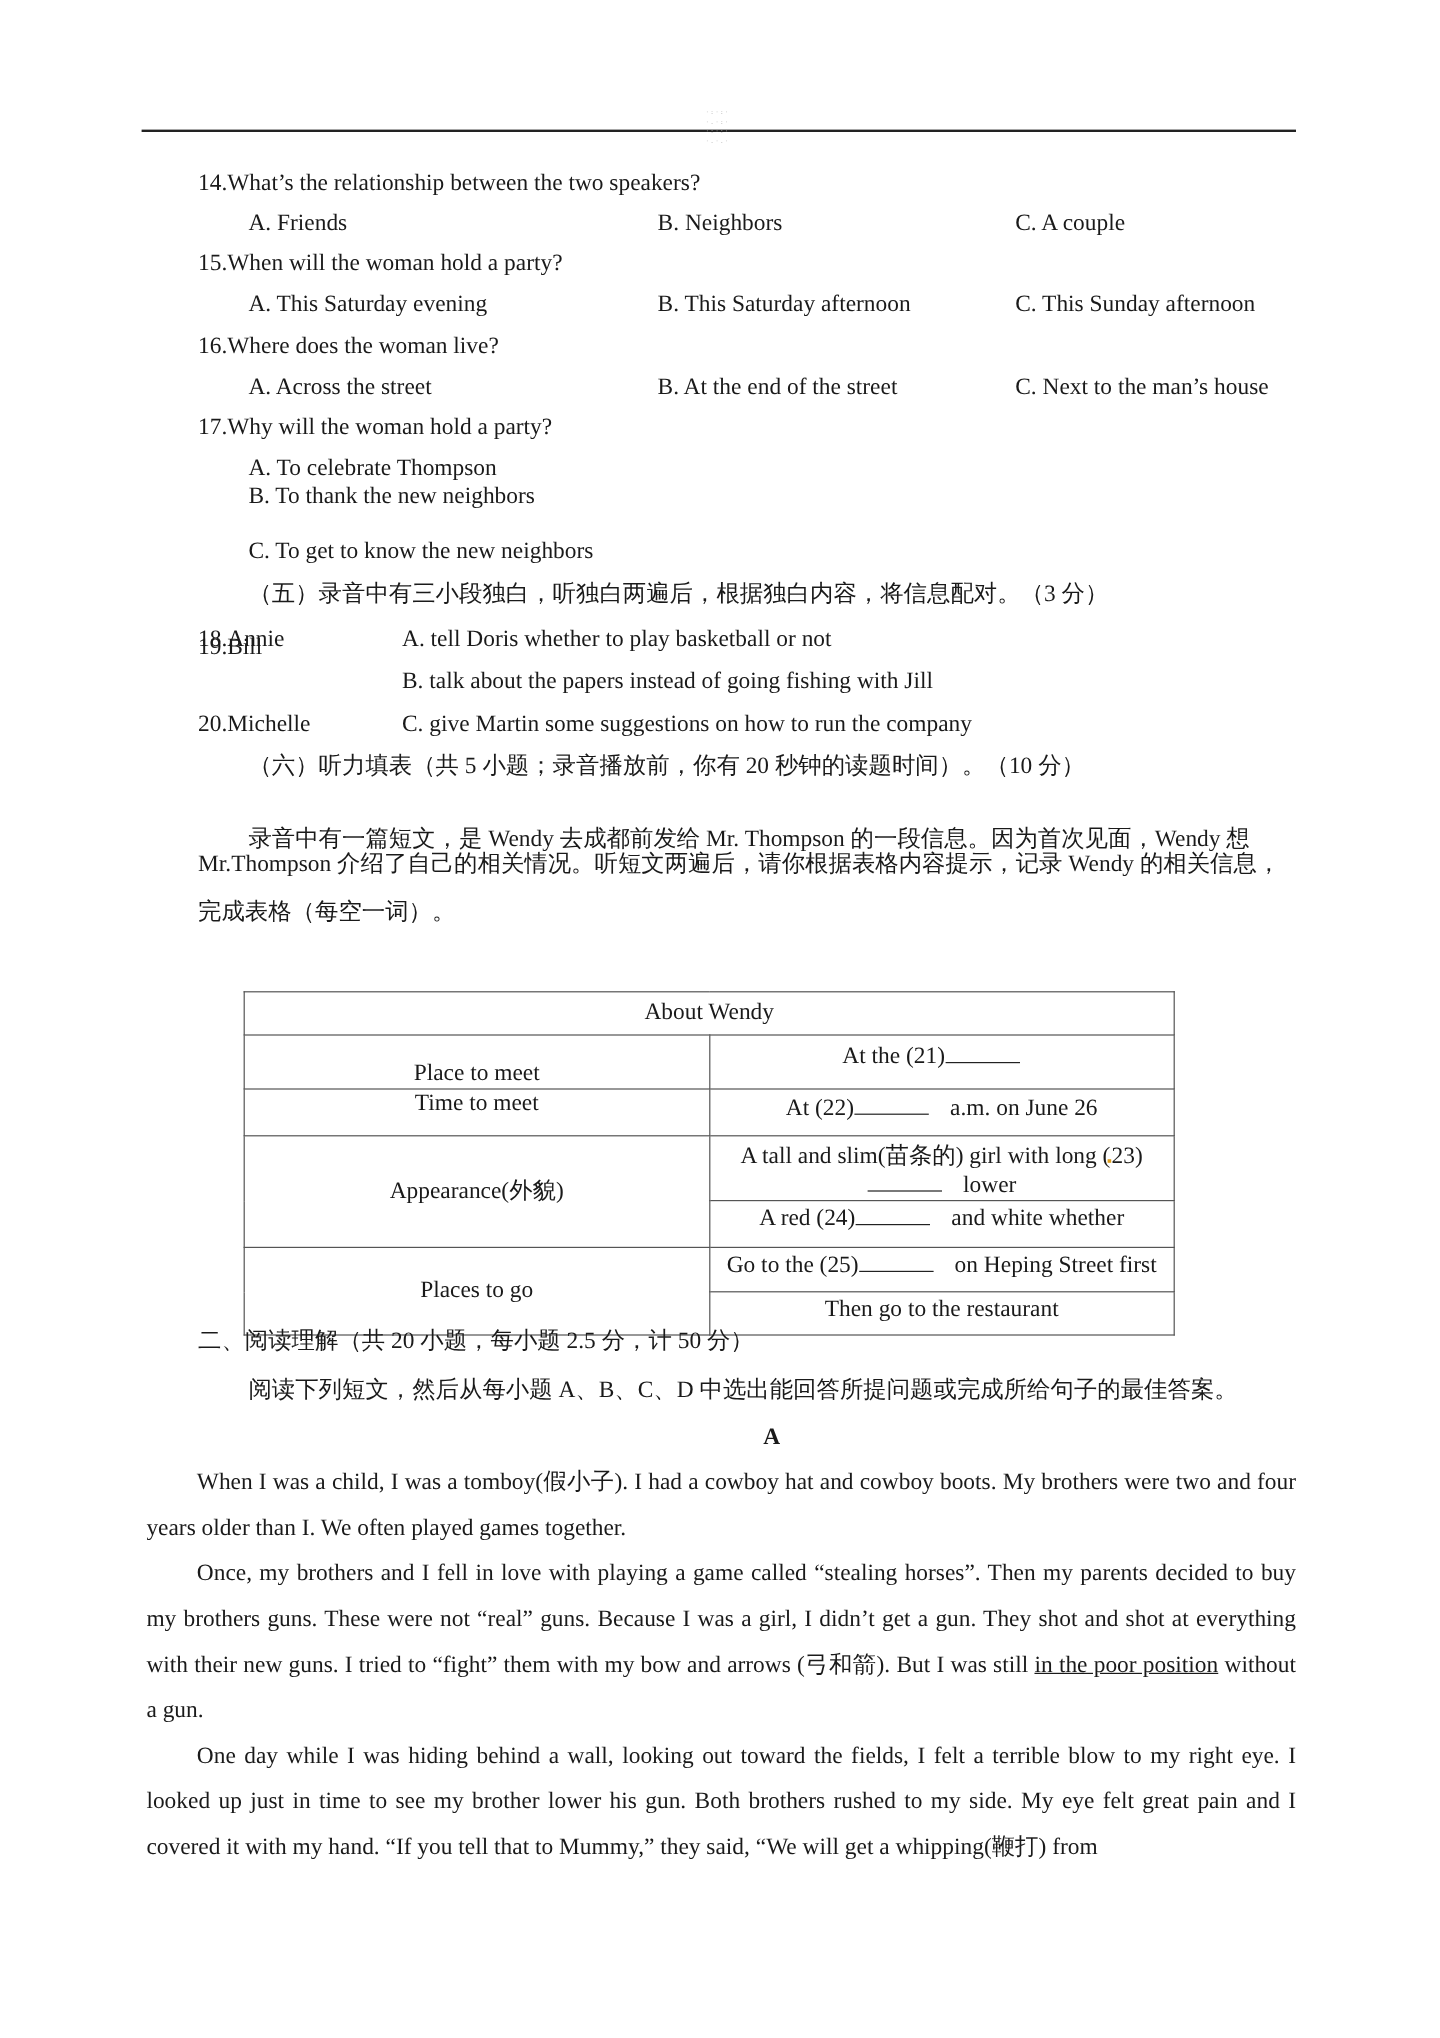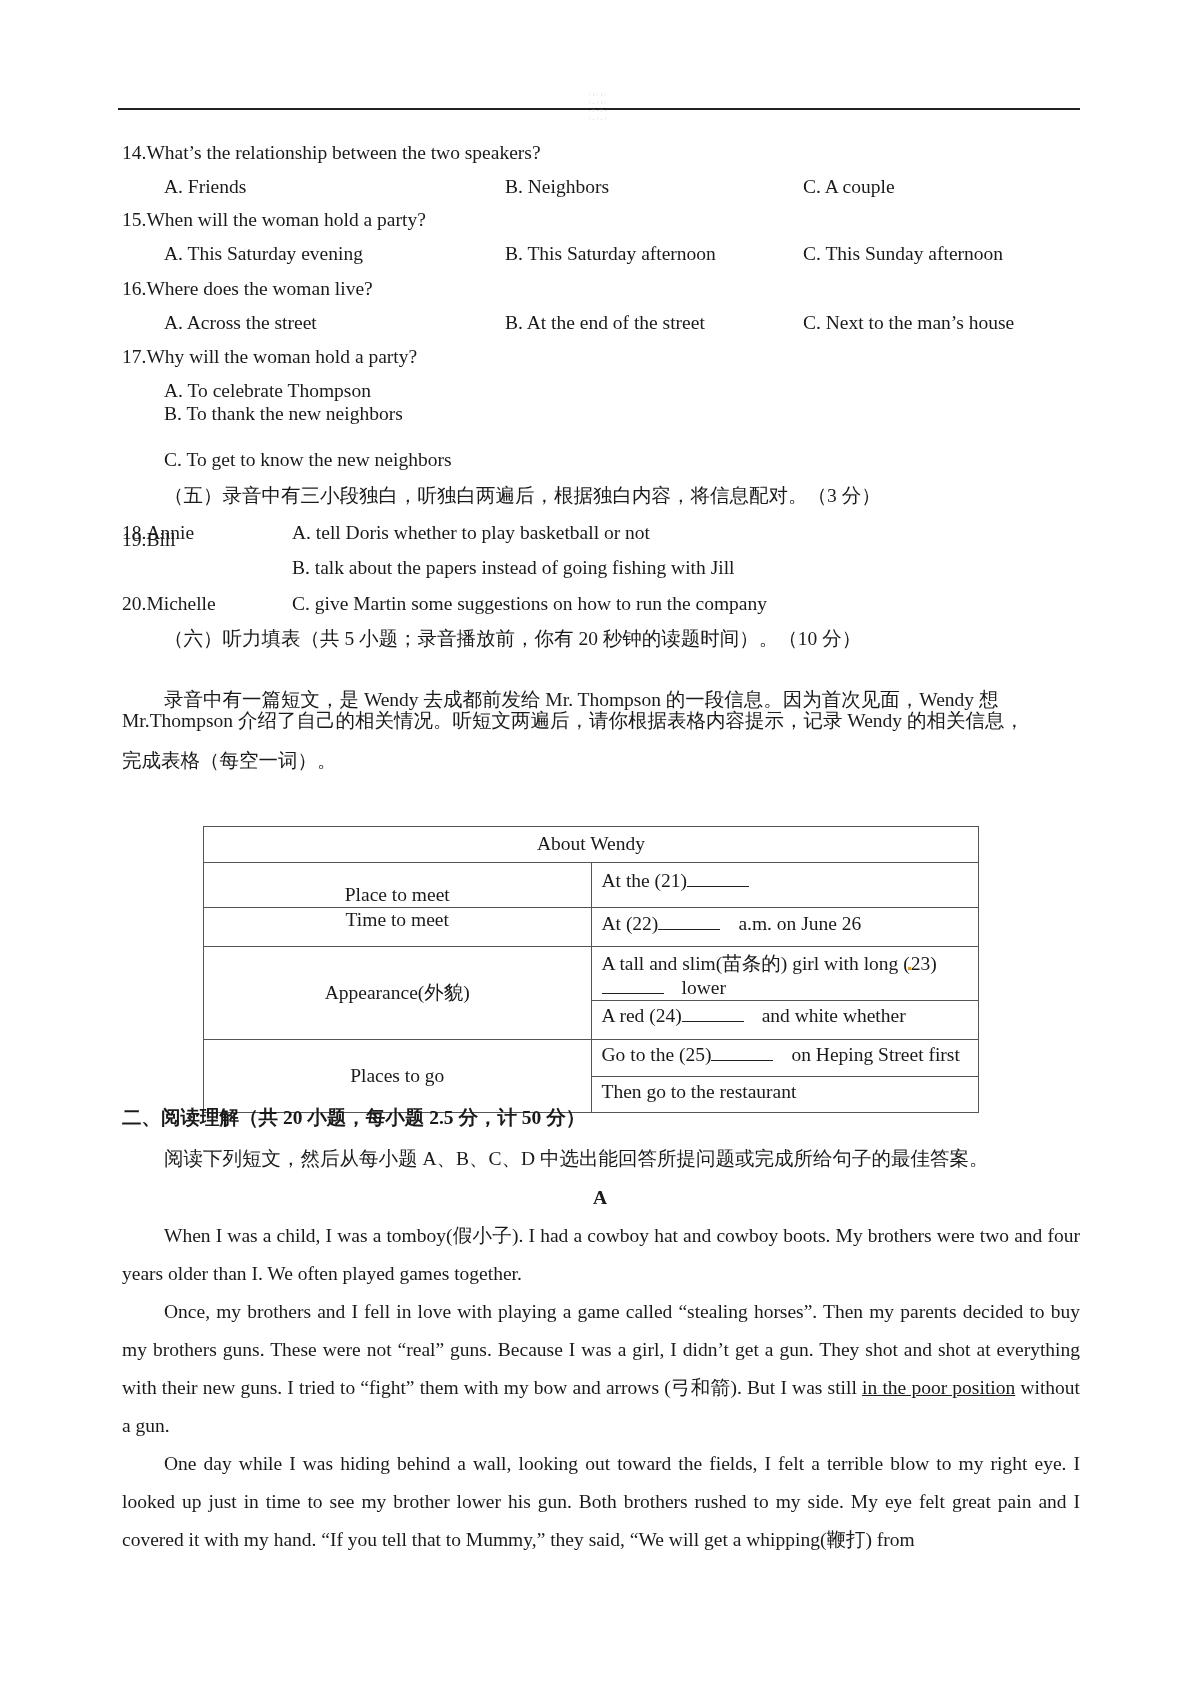--- a/index.html
+++ b/index.html
@@ -10,45 +10,45 @@
   }
   .header-rule {
     position: absolute; left: 118px; top: 108px; width: 962px; height: 0;
     border-top: 2px solid #222;
   }
   .watermark {
     position: absolute; left: 578px; top: 90px; width: 40px; height: 48px;
     color: #bbb; font-size: 5px; line-height: 8px; text-align: center;
     font-family: "DejaVu Sans Mono", monospace; letter-spacing: 1px;
   }
-  .line { position: absolute; white-space: nowrap; line-height: 24px; }
+  .line { position: absolute; white-space: nowrap; line-height: 24px; margin-left: 43px; }
   .q { left: 122px; }
   .opt-a { left: 164px; }
   .opt-b { left: 505px; }
   .opt-c { left: 803px; }
   .indent { left: 164px; }
   .match-name { left: 122px; }
   .match-opt { left: 292px; }
   .para {
     position: absolute; left: 122px; width: 958px;
     line-height: 38px; text-align: justify; text-align-last: left;
   }
   .para .first { display: inline-block; width: 42px; }
-  .bold { font-weight: bold; }
+  .bold { font-weight: normal; }
   .underline { text-decoration: underline; }
   .center-title { position: absolute; left: 0; width: 1200px; text-align: center; font-weight: bold; }
 
   
   .wendy-table {
     position: absolute; left: 203px; top: 826px; width: 776px;
     border-collapse: collapse; table-layout: fixed;
   }
   .wendy-table td {
     border: 1.5px solid #555; padding: 0 10px; font-size: 19.5px;
-    vertical-align: top; line-height: 24px;
+    vertical-align: top; line-height: 24px; text-align: center;
   }
   .wendy-table .c1 { width: 166px; text-align: center; vertical-align: middle; }
   .wendy-table .head { text-align: center; }
   .blank { display: inline-block; width: 62px; border-bottom: 1px solid #222; height: 16px; vertical-align: baseline; margin-right: 18px; }
   .dot-mark { display: inline-block; width: 3px; height: 3px; background: #e0a020; vertical-align: baseline; margin-left: -2px; }
 </style>
 </head>
 <body>
 
 <div class="header-rule"></div>

